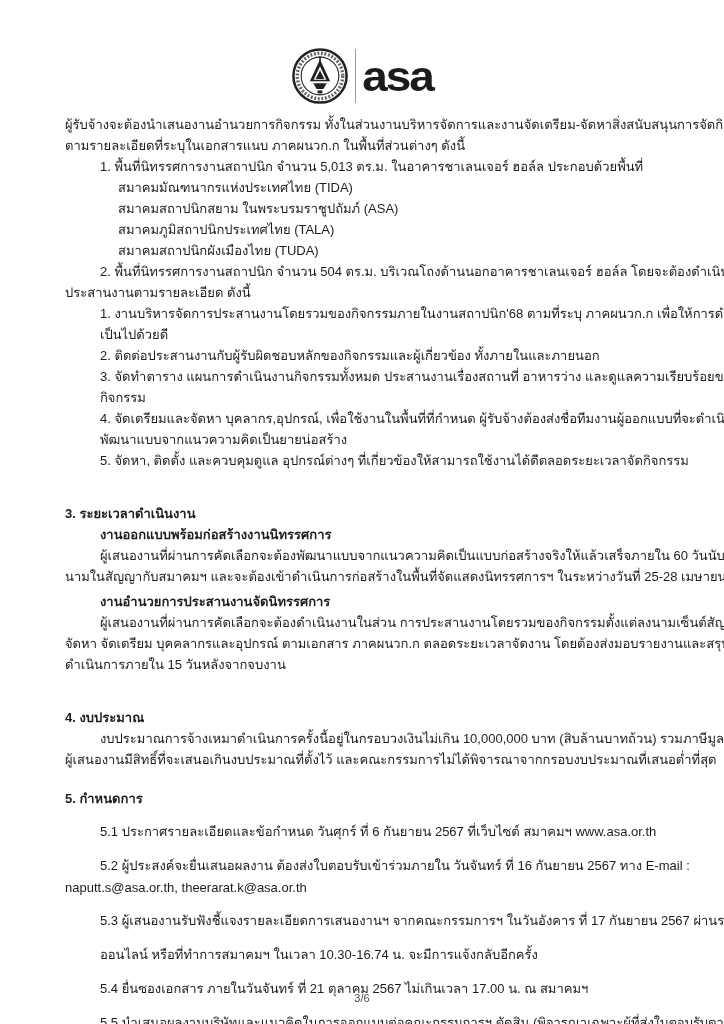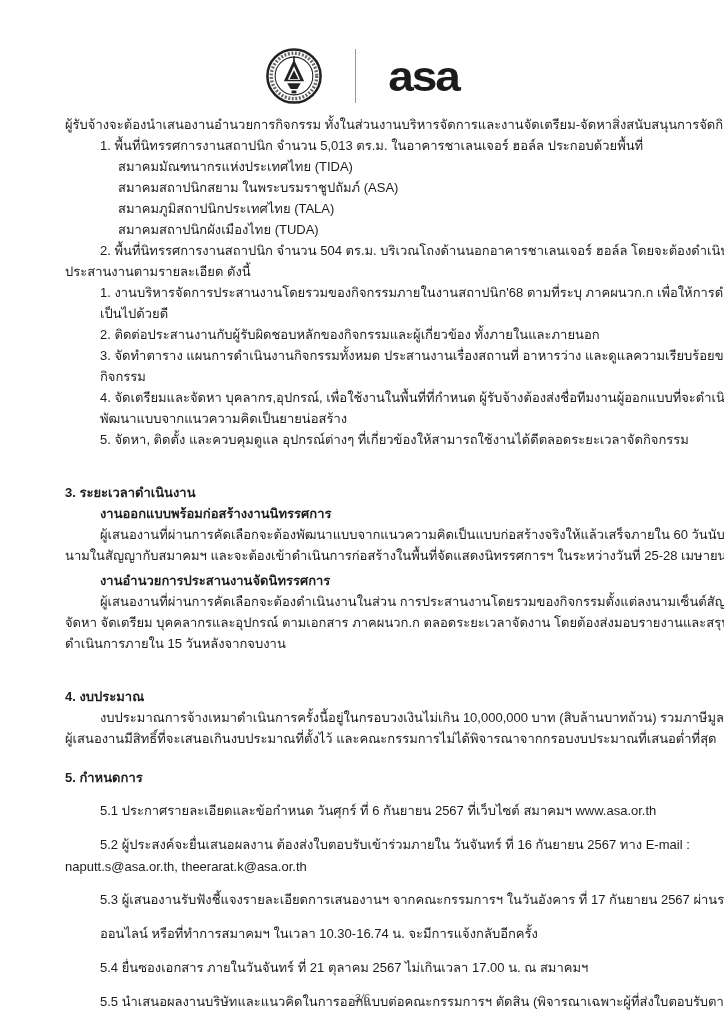--- a/index.html
+++ b/index.html
@@ -13,21 +13,21 @@
     font-family: "Liberation Sans", "DejaVu Sans", sans-serif;
     color: #1c1c1c;
   }
   
   .logo-row {
     margin-top: 44px;
     height: 64px;
     display: flex;
     align-items: center;
     justify-content: center;
-    gap: 32px;
+    gap: 6px;
   }
   .seal { width: 58px; height: 58px; display: block; }
   .logo-divider { width: 1px; height: 54px; background: #9a9a9a; }
   .wordmark {
     font-size: 46px;
     font-weight: bold;
     letter-spacing: -2px;
     color: #1b1b1b;
     line-height: 1;
     transform: scaleY(0.92);
@@ -49,21 +49,20 @@
   .s5 { margin-top: 12px; line-height: 22px; }
   
   .footer {
     position: absolute;
     bottom: 20px;
     left: 0;
     width: 100%;
     text-align: center;
     font-size: 11px;
     color: #4a4a4a;
-    font-style: italic;
   }
 </style>
 </head>
 <body>
 
 <div class="page">
 
   <div class="logo-row">
     <svg class="seal" viewBox="0 0 60 60" aria-hidden="true">
       <circle cx="30" cy="30" r="27.5" fill="none" stroke="#222222" stroke-width="2.6"></circle>
@@ -76,20 +75,21 @@
       <path d="M23 37.5 L37 37.5 L33.5 43.5 L26.5 43.5 Z" fill="#222222"></path>
       <rect x="27.5" y="45" width="5" height="3" fill="#222222"></rect>
     </svg>
     <div class="logo-divider"></div>
     <div class="wordmark">asa</div>
   </div>
 
   <div class="content">
 
     <div class="ln">ผู้รับจ้างจะต้องนำเสนองานอำนวยการกิจกรรม ทั้งในส่วนงานบริหารจัดการและงานจัดเตรียม-จัดหาสิ่งสนับสนุนการจัดกิจกรรม</div>
+    <div class="ln">ตามรายละเอียดที่ระบุในเอกสารแนบ ภาคผนวก.ก ในพื้นที่ส่วนต่างๆ ดังนี้</div>
 
     <div class="ln ind1">1. พื้นที่นิทรรศการงานสถาปนิก จำนวน 5,013 ตร.ม. ในอาคารชาเลนเจอร์ ฮอล์ล ประกอบด้วยพื้นที่</div>
     <div class="ln ind2">สมาคมมัณฑนากรแห่งประเทศไทย (TIDA)</div>
     <div class="ln ind2">สมาคมสถาปนิกสยาม ในพระบรมราชูปถัมภ์ (ASA)</div>
     <div class="ln ind2">สมาคมภูมิสถาปนิกประเทศไทย (TALA)</div>
     <div class="ln ind2">สมาคมสถาปนิกผังเมืองไทย (TUDA)</div>
     <div class="ln ind1">2. พื้นที่นิทรรศการงานสถาปนิก จำนวน 504 ตร.ม. บริเวณโถงด้านนอกอาคารชาเลนเจอร์ ฮอล์ล โดยจะต้องดำเนินงานในส่วน</div>
     <div class="ln">ประสานงานตามรายละเอียด ดังนี้</div>
 
     <div class="ln ind1">1. งานบริหารจัดการประสานงานโดยรวมของกิจกรรมภายในงานสถาปนิก'68 ตามที่ระบุ ภาคผนวก.ก เพื่อให้การดำเนินงาน</div>

